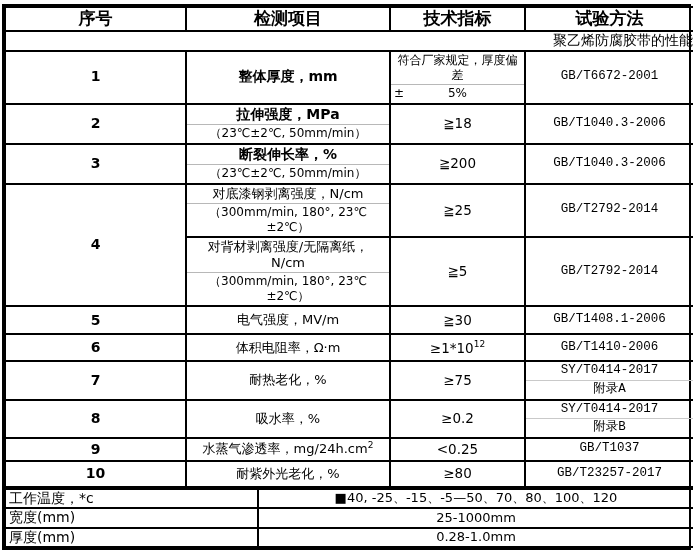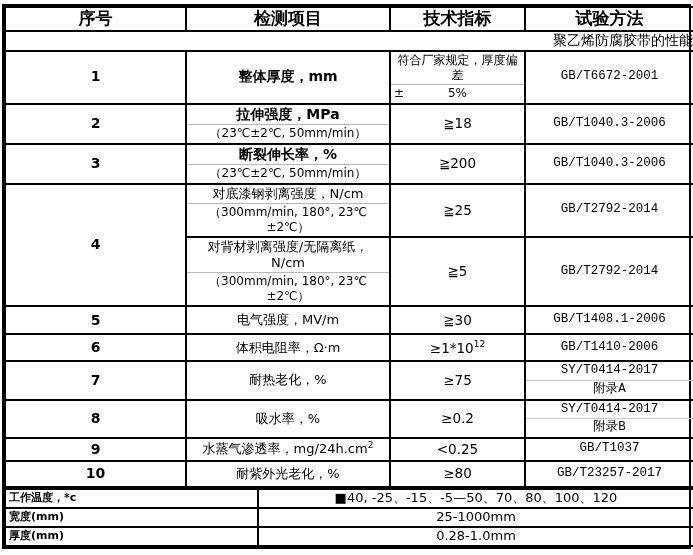--- a/index.html
+++ b/index.html
@@ -85,21 +85,21 @@
     padding: 1px 0 2px 0;
   }
   .spec-bottom .pm {
     position: absolute;
     left: 3px;
     top: 1px;
   }
   sup { font-size: 9px; }
 
   
-  .ptable .p-label { width: 253px; text-align: left; padding-left: 3px; font-size: 11px; font-weight: bold; }
+  .ptable .p-label { width: 253px; text-align: left; padding-left: 3px; font-size: 14px; }
   .ptable .p-value { width: 436px; font-size: 13px; }
 </style>
 </head>
 <body>
 
 <div class="tbl-wrap">
 
   <table>
     <colgroup>
       <col class="col-no">

